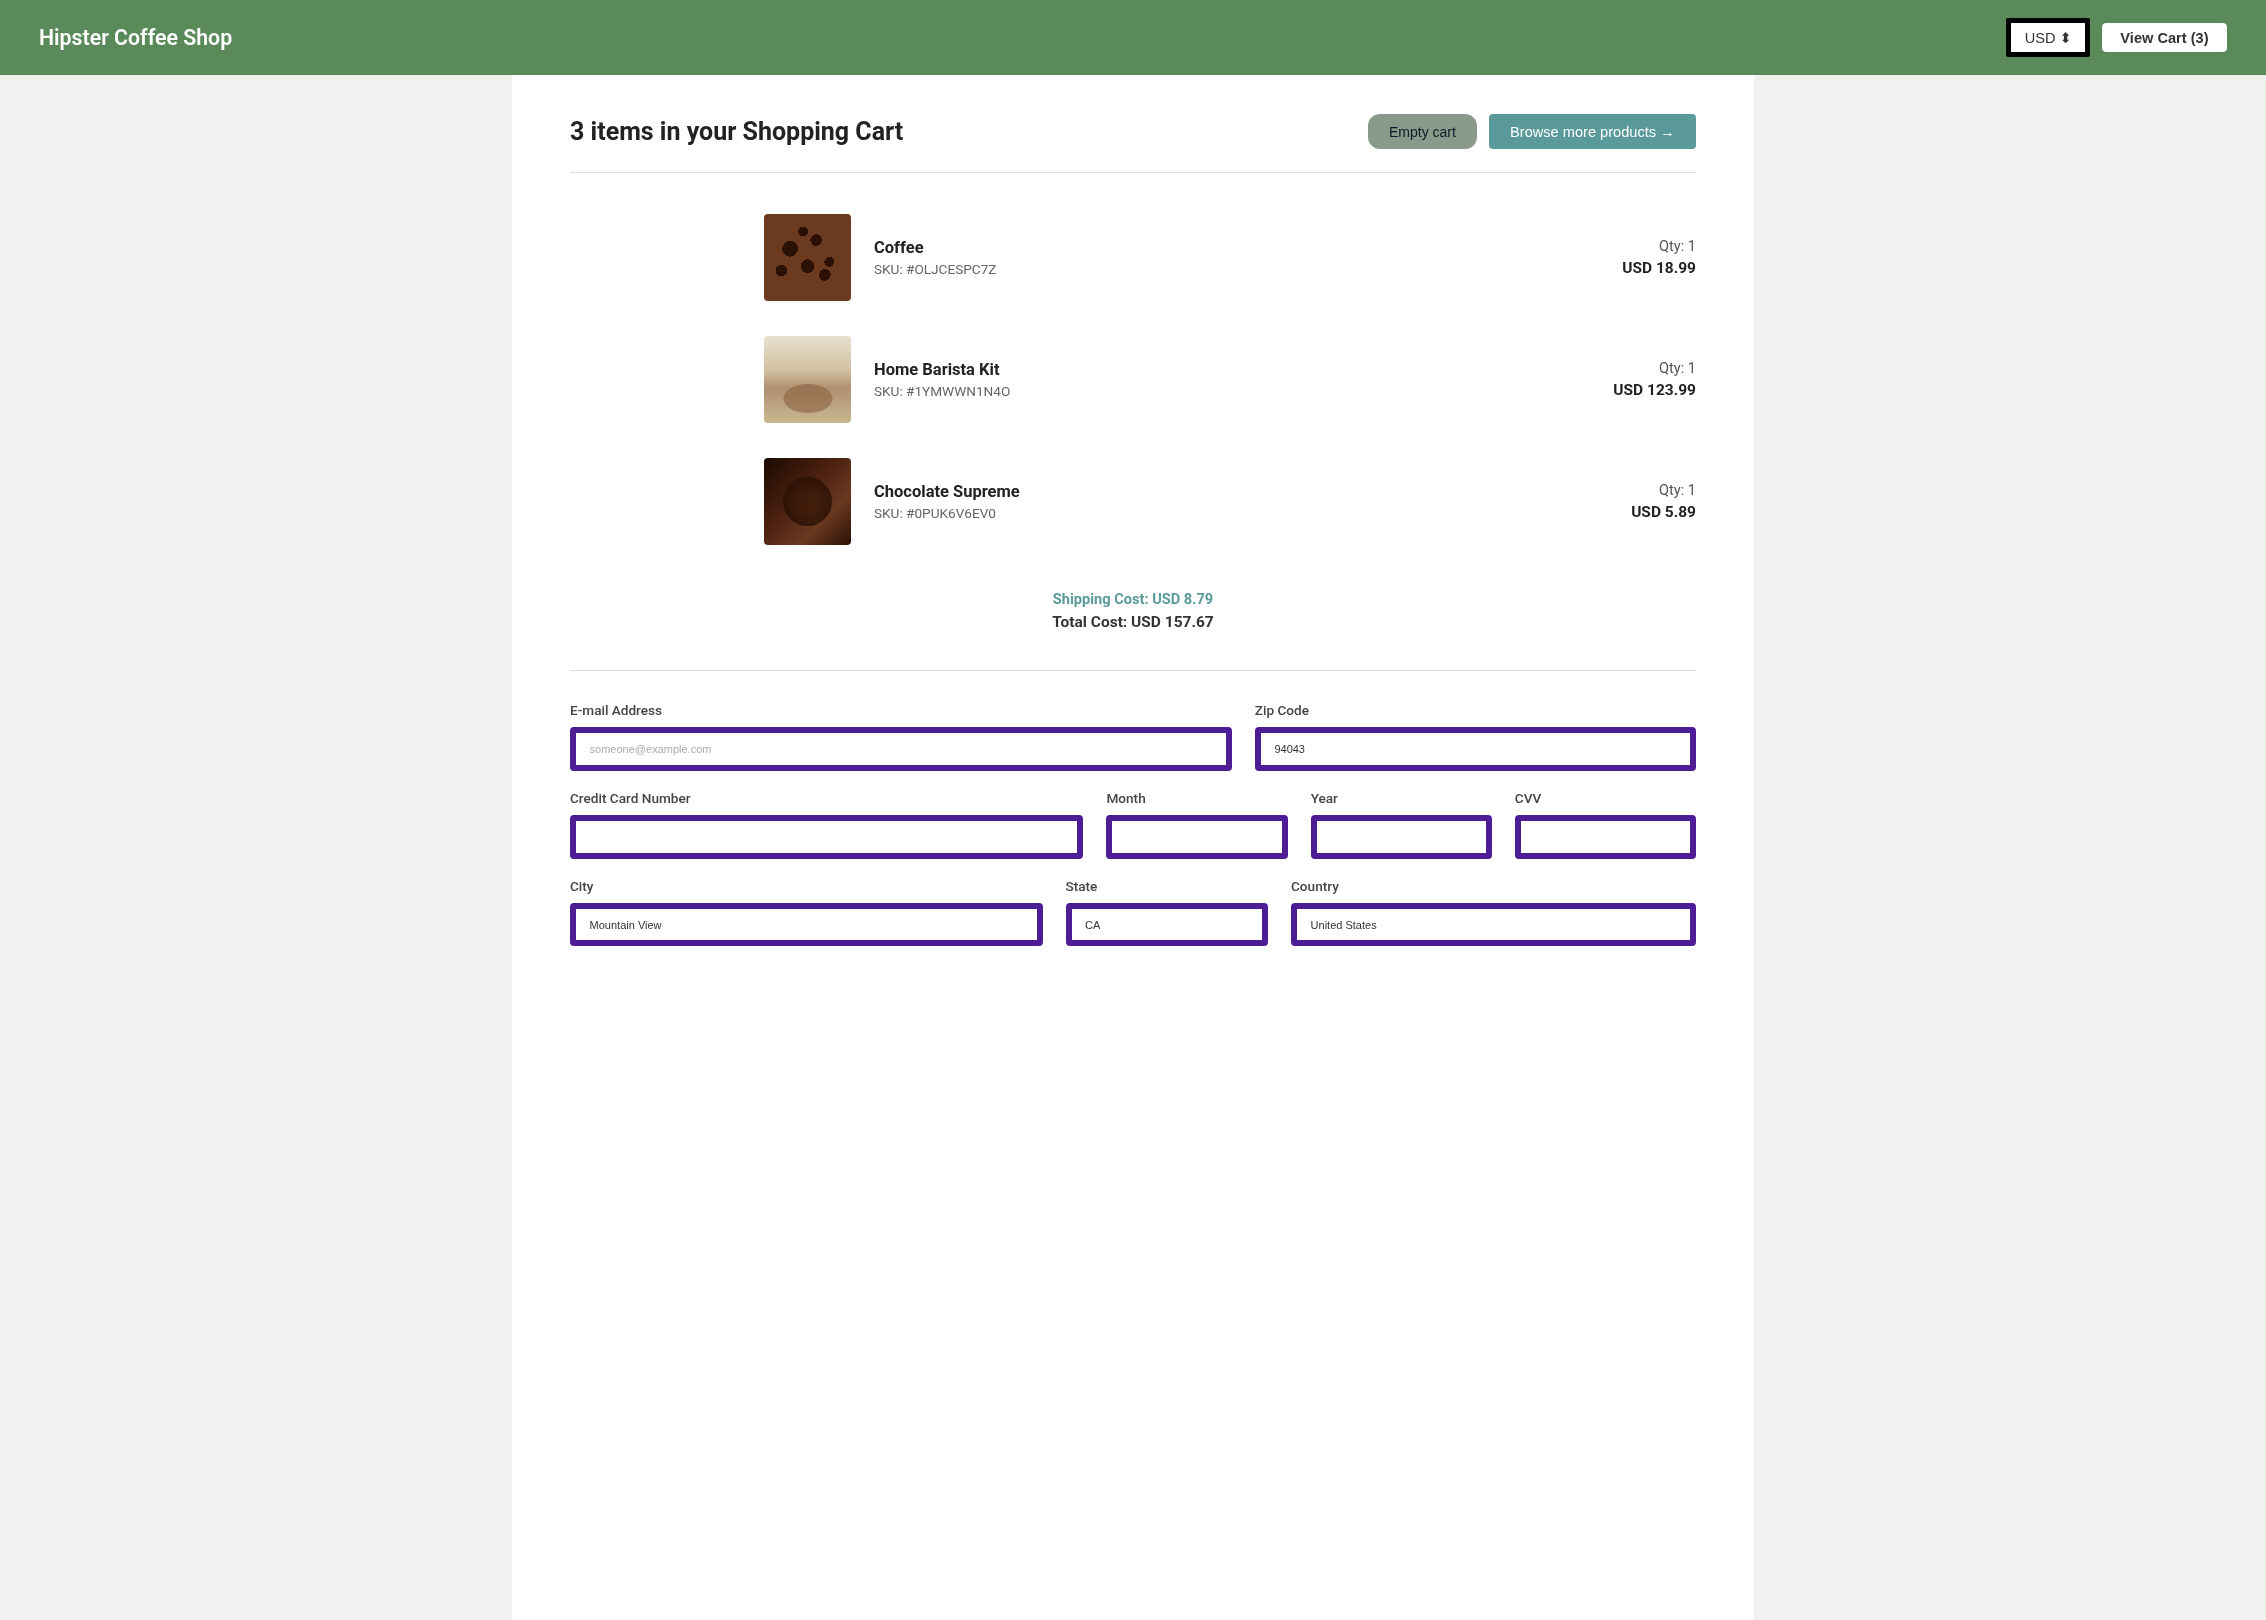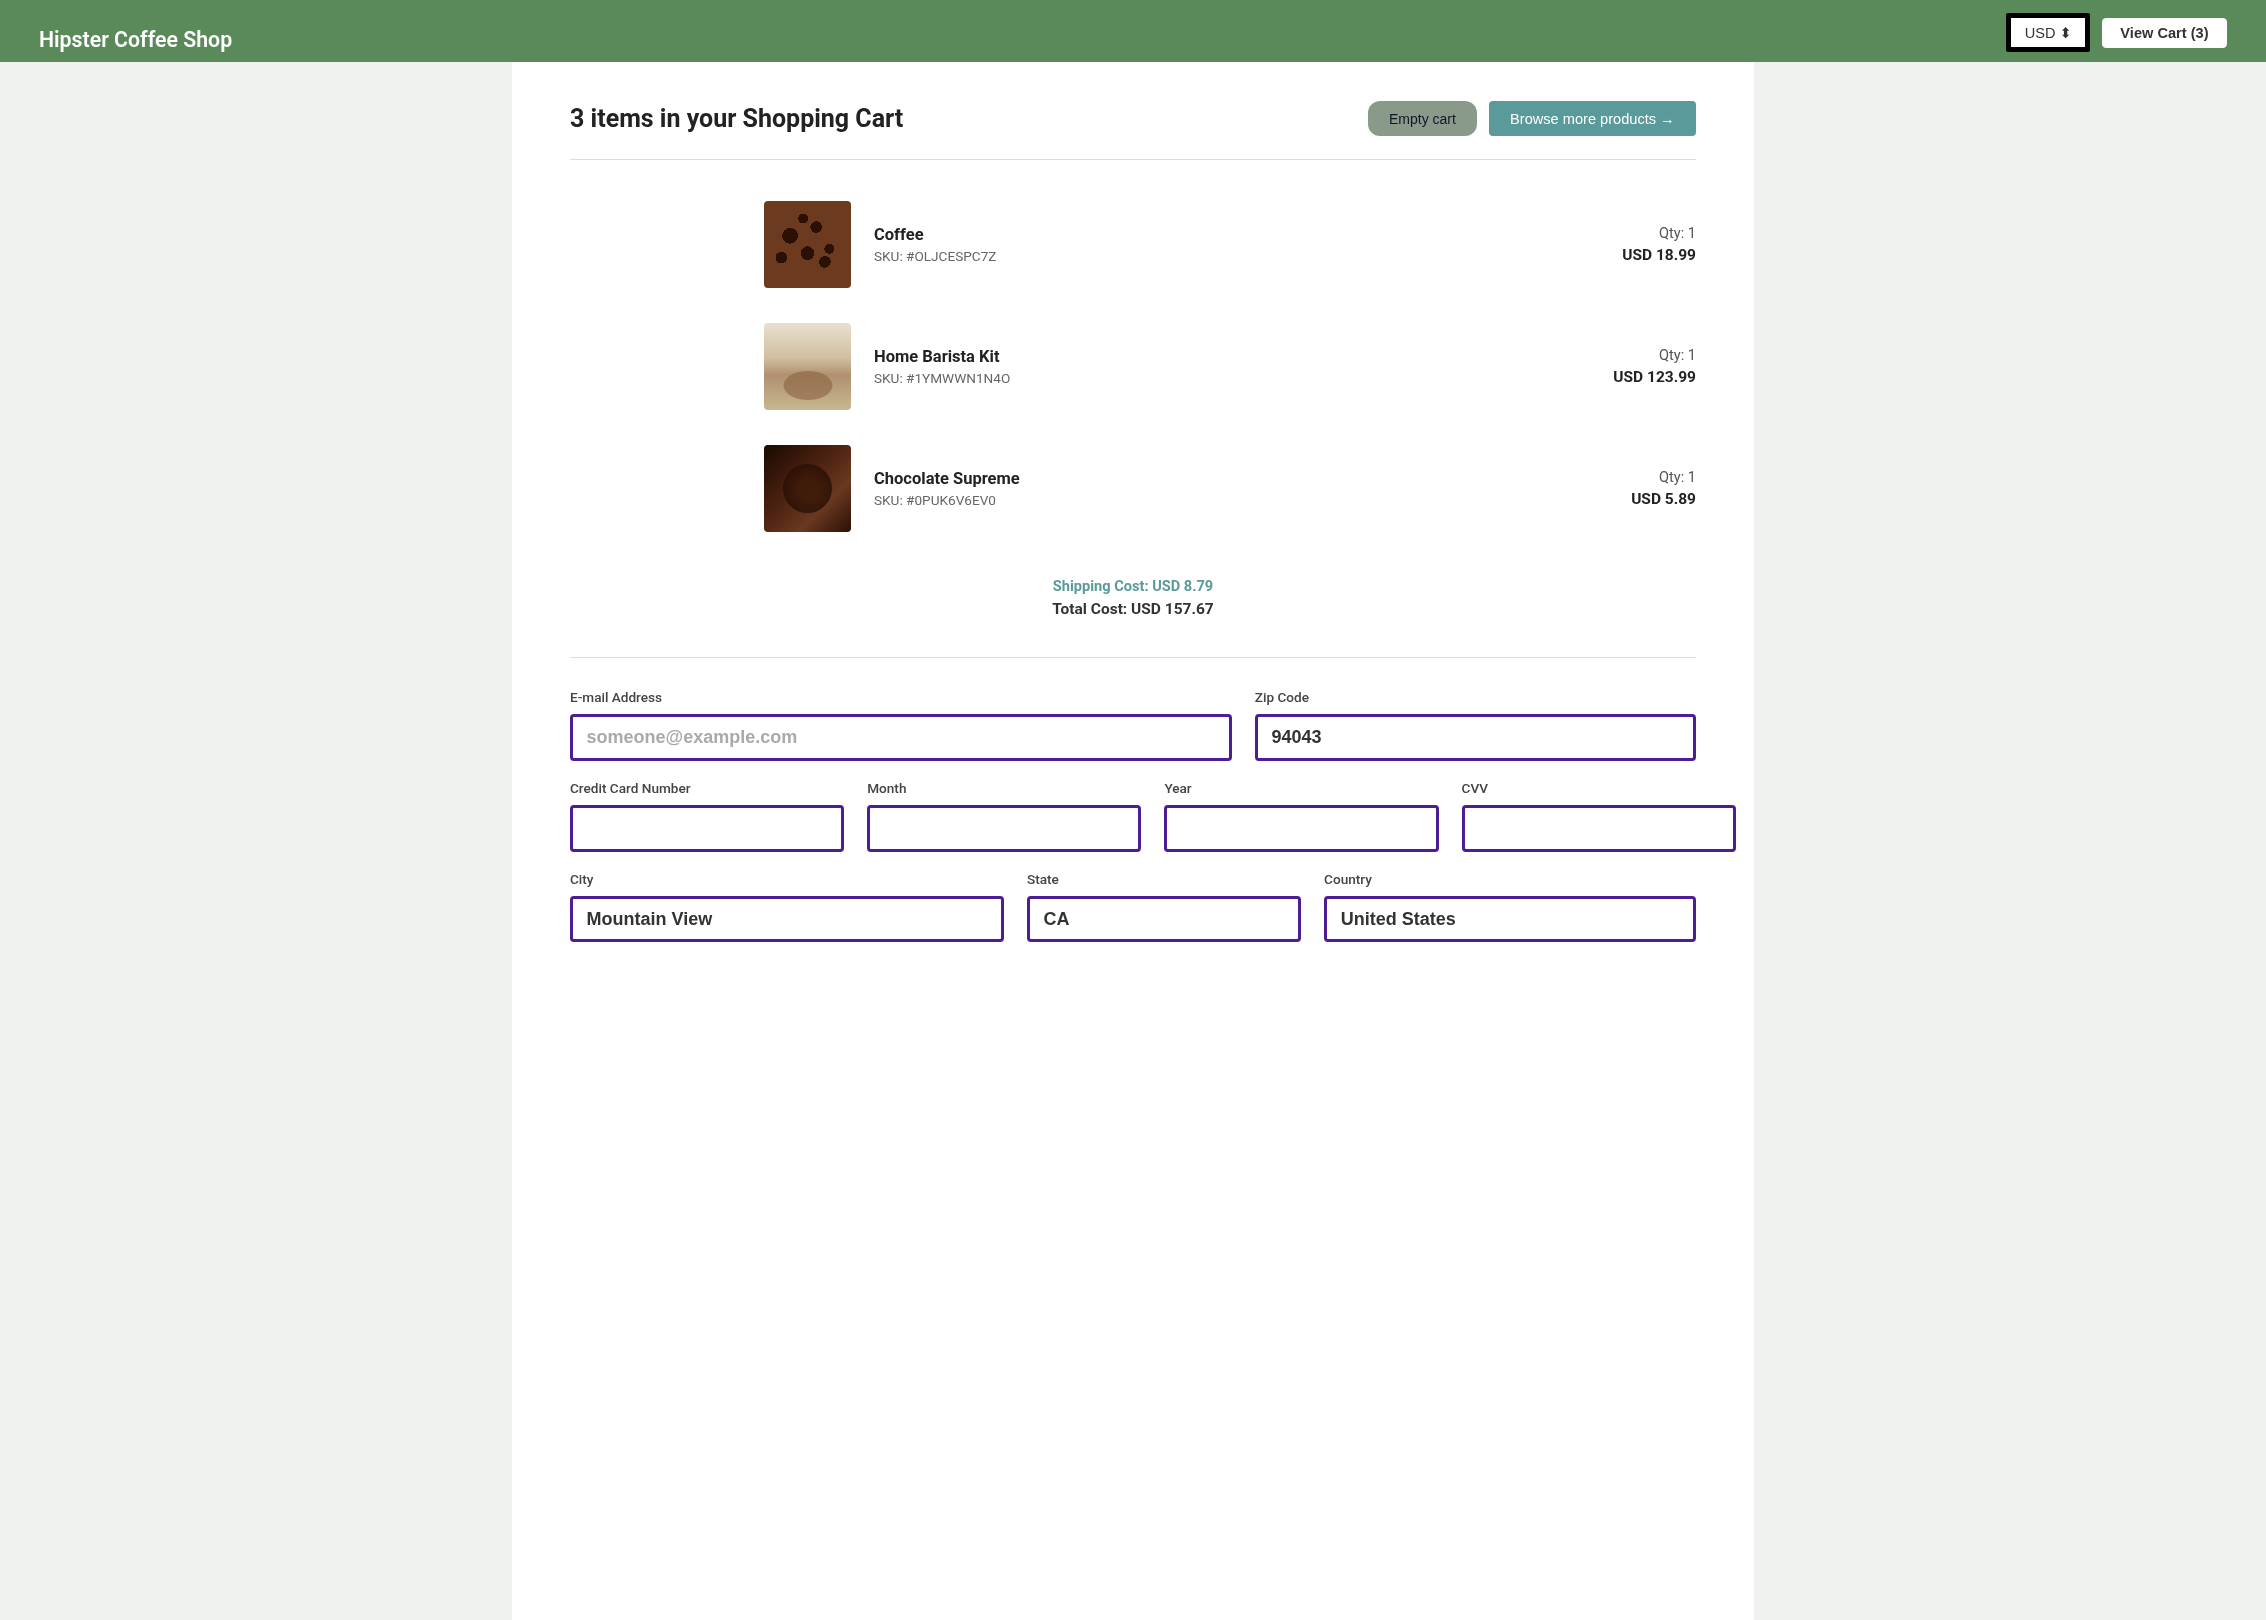--- a/index.html
+++ b/index.html
@@ -12,24 +12,24 @@
       font-family: -apple-system, BlinkMacSystemFont, 'Segoe UI', Roboto, sans-serif;
       background: #f0f2f0;
       color: #333;
       font-size: 15.5px;
     }
 
     
     .navbar {
       background: #5a8a5a;
       display: flex;
-      align-items: flex-end;
+      align-items: center;
       justify-content: space-between;
-      padding: 10px 39px;
-      height: 62px;
+      padding: 0 39px;
+      height: 75px;
     }
 
     .navbar-brand {
       color: #fff;
       font-size: 21.3px;
       font-weight: 600;
     }
 
     .navbar-actions {
       display: flex;
@@ -265,28 +265,27 @@
       flex: 0.6;
     }
 
     .form-label {
       font-size: 13.6px;
       color: #444;
       font-weight: 500;
     }
 
     .form-input {
-      border: 3px solid #4c1d95;
+      border: 6px solid #4c1d95;
       border-radius: 3.9px;
       padding: 9.7px 13.6px;
-      font-size: 18px;
+      font-size: 11px;
       color: #333;
       background: #fff;
       outline: none;
-      font-weight: bold;
     }
 
     .form-input::placeholder {
       color: #aaa;
     }
 
     
     .img-coffee {
       width: 87px;
       height: 87px;

